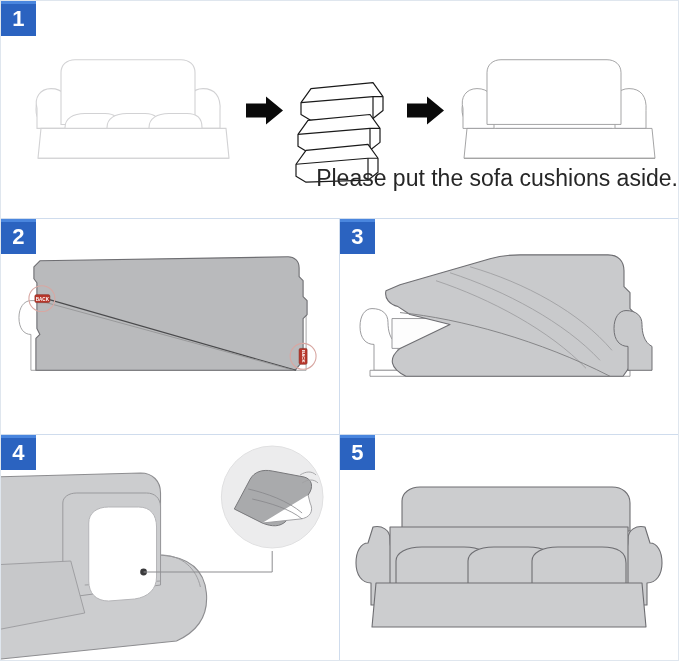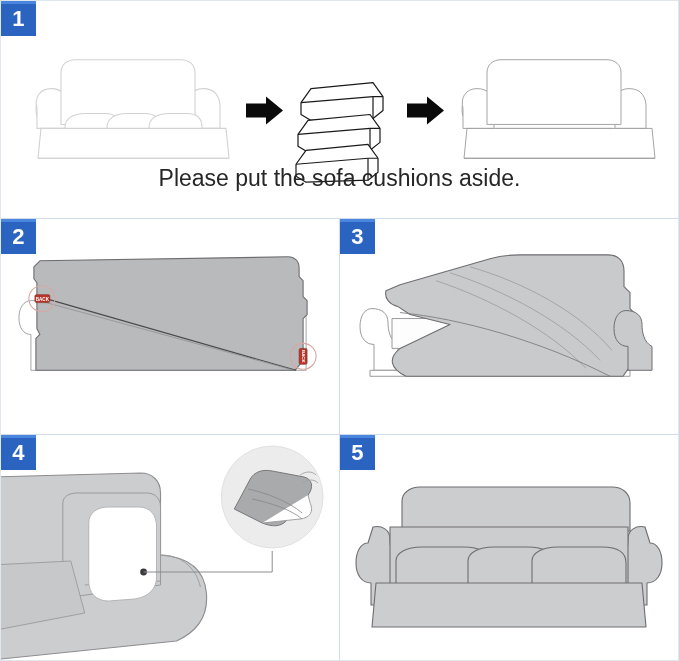--- a/index.html
+++ b/index.html
@@ -69,21 +69,21 @@
     left: 0;
     width: 100%;
     text-align: center;
     color: #262626;
     font-family: "Liberation Sans", sans-serif;
     z-index: 20;
     pointer-events: none;
     line-height: 1.22;
   }
   .cap-1 { top: 163px; font-size: 23px; }
-  .cap-line { display: block; }
+  .cap-line { display: block; text-align: right; }
 </style>
 </head>
 <body>
 
 <div id="sheet">
 
   <div class="panel panel-1">
     <div class="badge">1</div>
 
     <svg class="art" viewBox="0 0 677 218" preserveAspectRatio="none">

